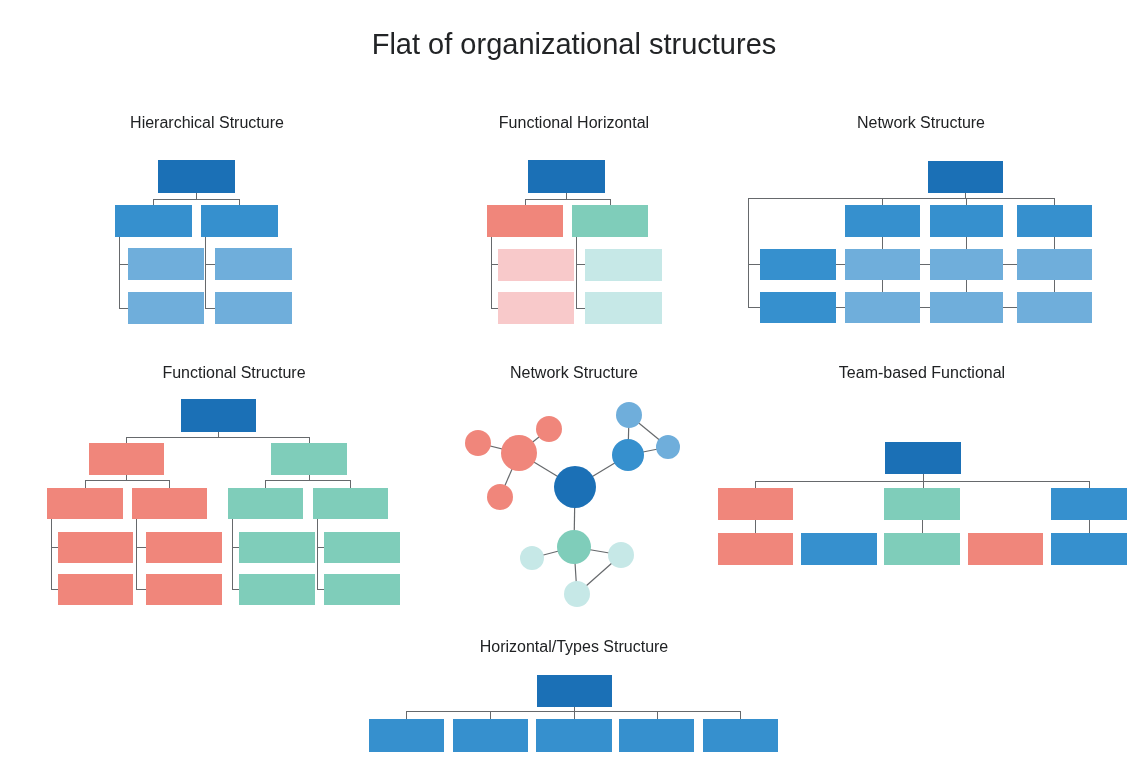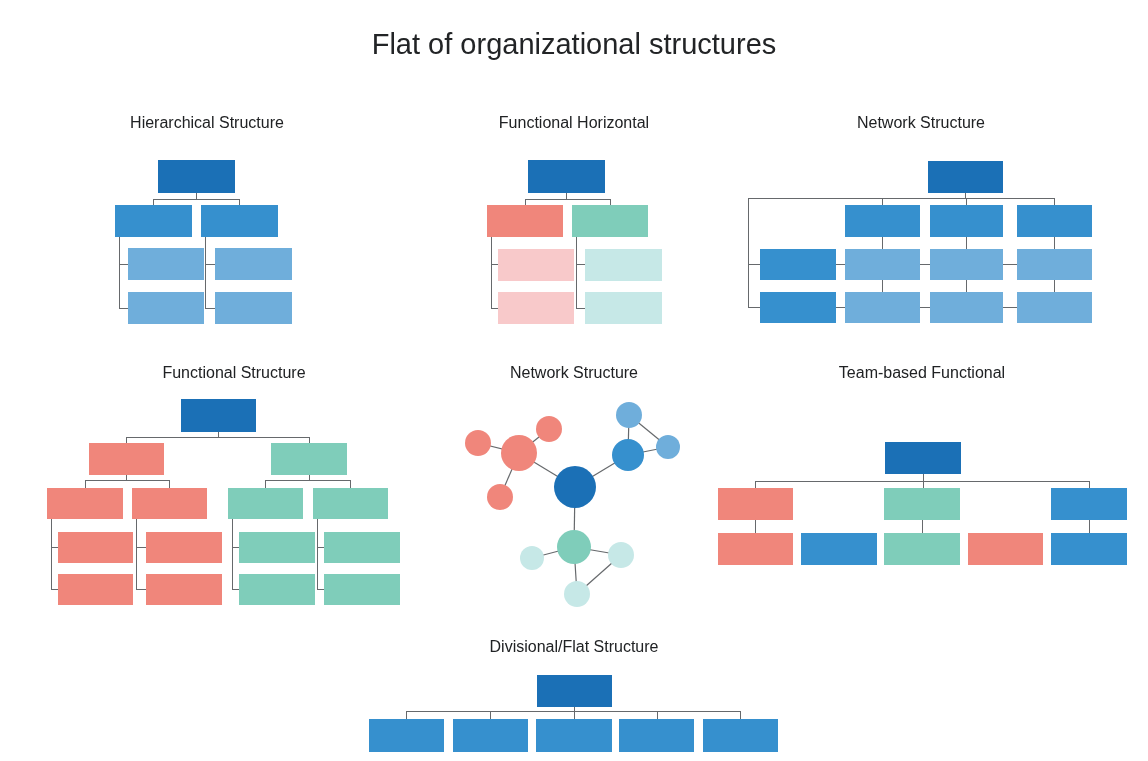--- a/index.html
+++ b/index.html
@@ -185,21 +185,21 @@
     <div class="b teal" style="left:884px;top:488px;width:76px;height:32px;"></div>
     <div class="b med" style="left:1051px;top:488px;width:76px;height:32px;"></div>
     <div class="b sal" style="left:718px;top:533px;width:75px;height:32px;"></div>
     <div class="b med" style="left:801px;top:533px;width:76px;height:32px;"></div>
     <div class="b teal" style="left:884px;top:533px;width:76px;height:32px;"></div>
     <div class="b sal" style="left:968px;top:533px;width:75px;height:32px;"></div>
     <div class="b med" style="left:1051px;top:533px;width:76px;height:32px;"></div>
   </div>
 
   <div>
-    <div class="plabel" style="left:424px;top:638px;">Divisional/Flat Structure</div>
+    <div class="plabel" style="left:424px;top:638px;">Horizontal/Types Structure</div>
     <div class="vl" style="left:574px;top:707px;height:4px;"></div>
     <div class="hl" style="left:406px;top:711px;width:335px;"></div>
     <div class="vl" style="left:406px;top:711px;height:8px;"></div>
     <div class="vl" style="left:490px;top:711px;height:8px;"></div>
     <div class="vl" style="left:574px;top:711px;height:8px;"></div>
     <div class="vl" style="left:657px;top:711px;height:8px;"></div>
     <div class="vl" style="left:740px;top:711px;height:8px;"></div>
     <div class="b dark" style="left:537px;top:675px;width:75px;height:32px;"></div>
     <div class="b med" style="left:369px;top:719px;width:75px;height:33px;"></div>
     <div class="b med" style="left:453px;top:719px;width:75px;height:33px;"></div>

